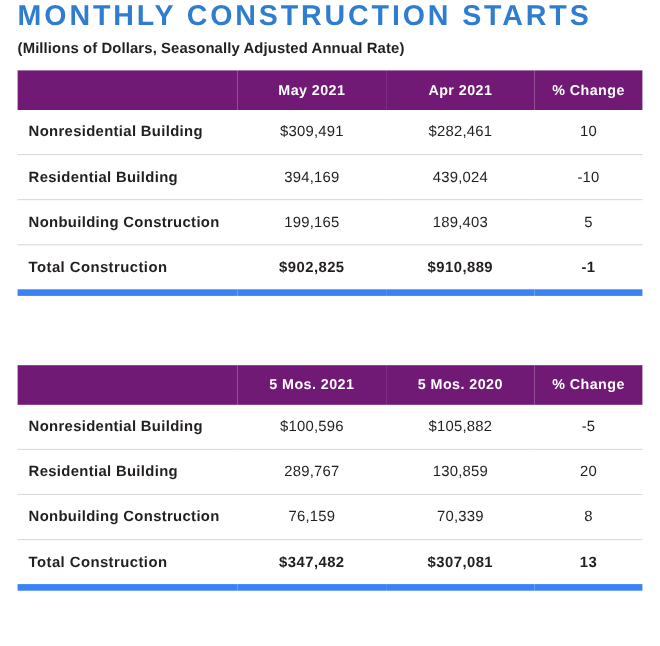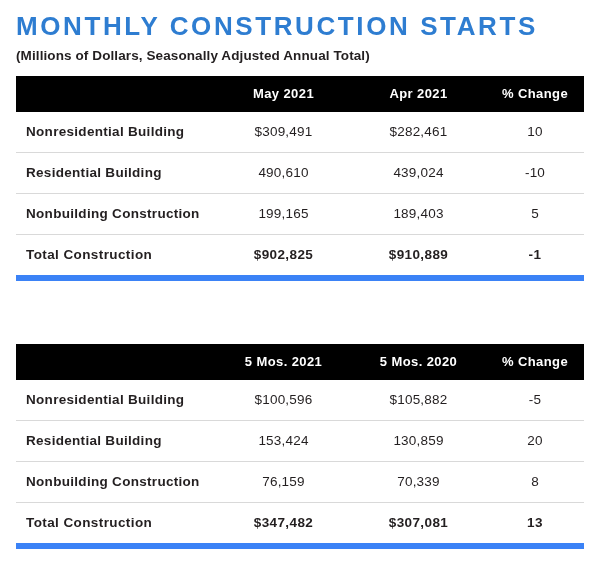--- a/index.html
+++ b/index.html
@@ -12,21 +12,21 @@
     background: #ffffff;
     font-family: "Liberation Sans", sans-serif;
     color: #231f20;
     overflow: hidden;
   }
   .page {
     width: 600px;
     height: 587px;
     position: relative;
     box-sizing: border-box;
-    padding: 12px 16px;
+    padding: 0 16px;
   }
 
   
   .section {
     margin: 0;
   }
   .section-title {
     color: #2e7dd1;
     font-weight: bold;
     font-size: 26px;
@@ -51,21 +51,21 @@
     font-size: 13.5px;
   }
 
   
   table {
     border-collapse: collapse;
     width: 568px;
     table-layout: fixed;
   }
   thead th {
-    background: #000000;
+    background: #701a75;
     color: #ffffff;
     font-size: 13px;
     font-weight: bold;
     letter-spacing: 0.4px;
     padding: 9px 0;
     height: 18px;
   }
   thead th.label-col {
     text-align: left;
     padding-left: 10px;
@@ -110,21 +110,21 @@
     height: 50px;
   }
 </style>
 </head>
 <body>
 
 <div class="page">
 
   <div class="section">
     <div class="section-title">MONTHLY CONSTRUCTION STARTS</div>
-    <div class="section-subtitle">(Millions of Dollars, Seasonally Adjusted Annual Total)</div>
+    <div class="section-subtitle">(Millions of Dollars, Seasonally Adjusted Annual Rate)</div>
 
     <div class="table-wrap">
       <table>
         <colgroup>
           <col class="col-label">
             <col class="col-a">
             <col class="col-b">
             <col class="col-c">
         </colgroup>
         <thead>
@@ -137,21 +137,21 @@
         </thead>
         <tbody>
           <tr>
             <td class="label-col">Nonresidential Building</td>
             <td class="num-col">$309,491</td>
             <td class="num-col">$282,461</td>
             <td class="num-col">10</td>
           </tr>
           <tr>
             <td class="label-col">Residential Building</td>
-            <td class="num-col">490,610</td>
+            <td class="num-col">394,169</td>
             <td class="num-col">439,024</td>
             <td class="num-col">-10</td>
           </tr>
           <tr>
             <td class="label-col">Nonbuilding Construction</td>
             <td class="num-col">199,165</td>
             <td class="num-col">189,403</td>
             <td class="num-col">5</td>
           </tr>
           <tr class="total">
@@ -187,21 +187,21 @@
         </thead>
         <tbody>
           <tr>
             <td class="label-col">Nonresidential Building</td>
             <td class="num-col">$100,596</td>
             <td class="num-col">$105,882</td>
             <td class="num-col">-5</td>
           </tr>
           <tr>
             <td class="label-col">Residential Building</td>
-            <td class="num-col">153,424</td>
+            <td class="num-col">289,767</td>
             <td class="num-col">130,859</td>
             <td class="num-col">20</td>
           </tr>
           <tr>
             <td class="label-col">Nonbuilding Construction</td>
             <td class="num-col">76,159</td>
             <td class="num-col">70,339</td>
             <td class="num-col">8</td>
           </tr>
           <tr class="total">

